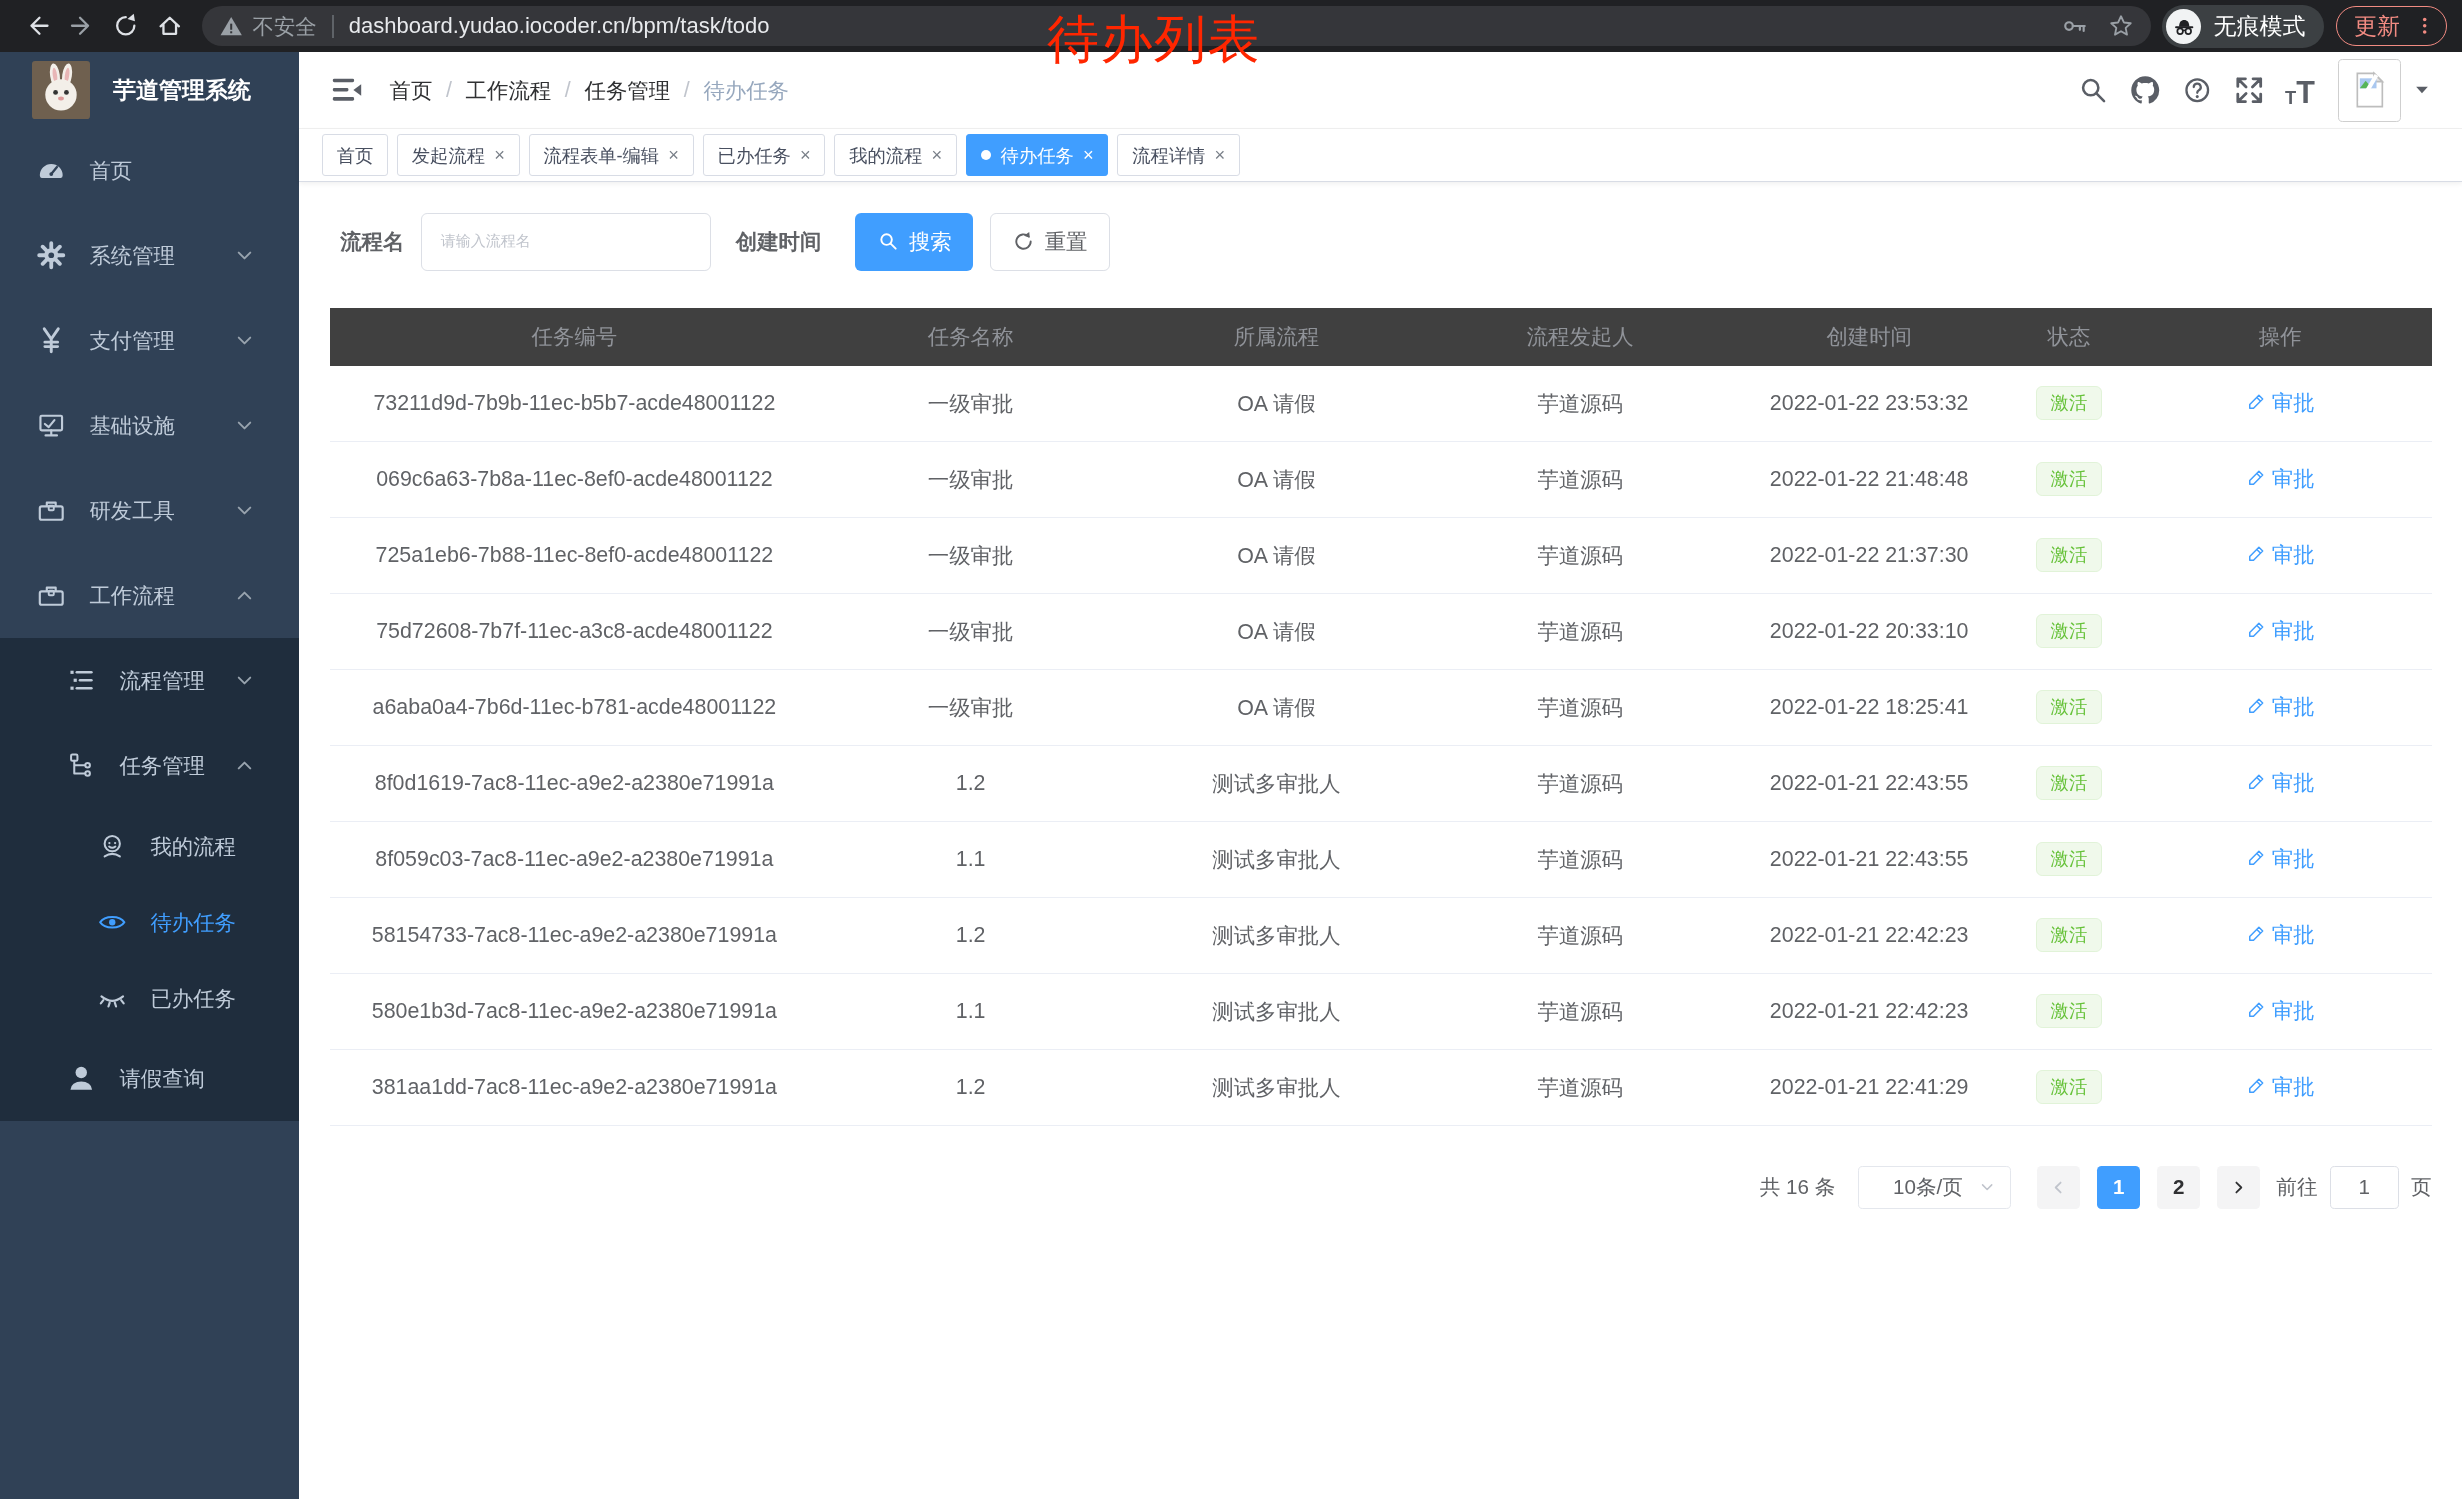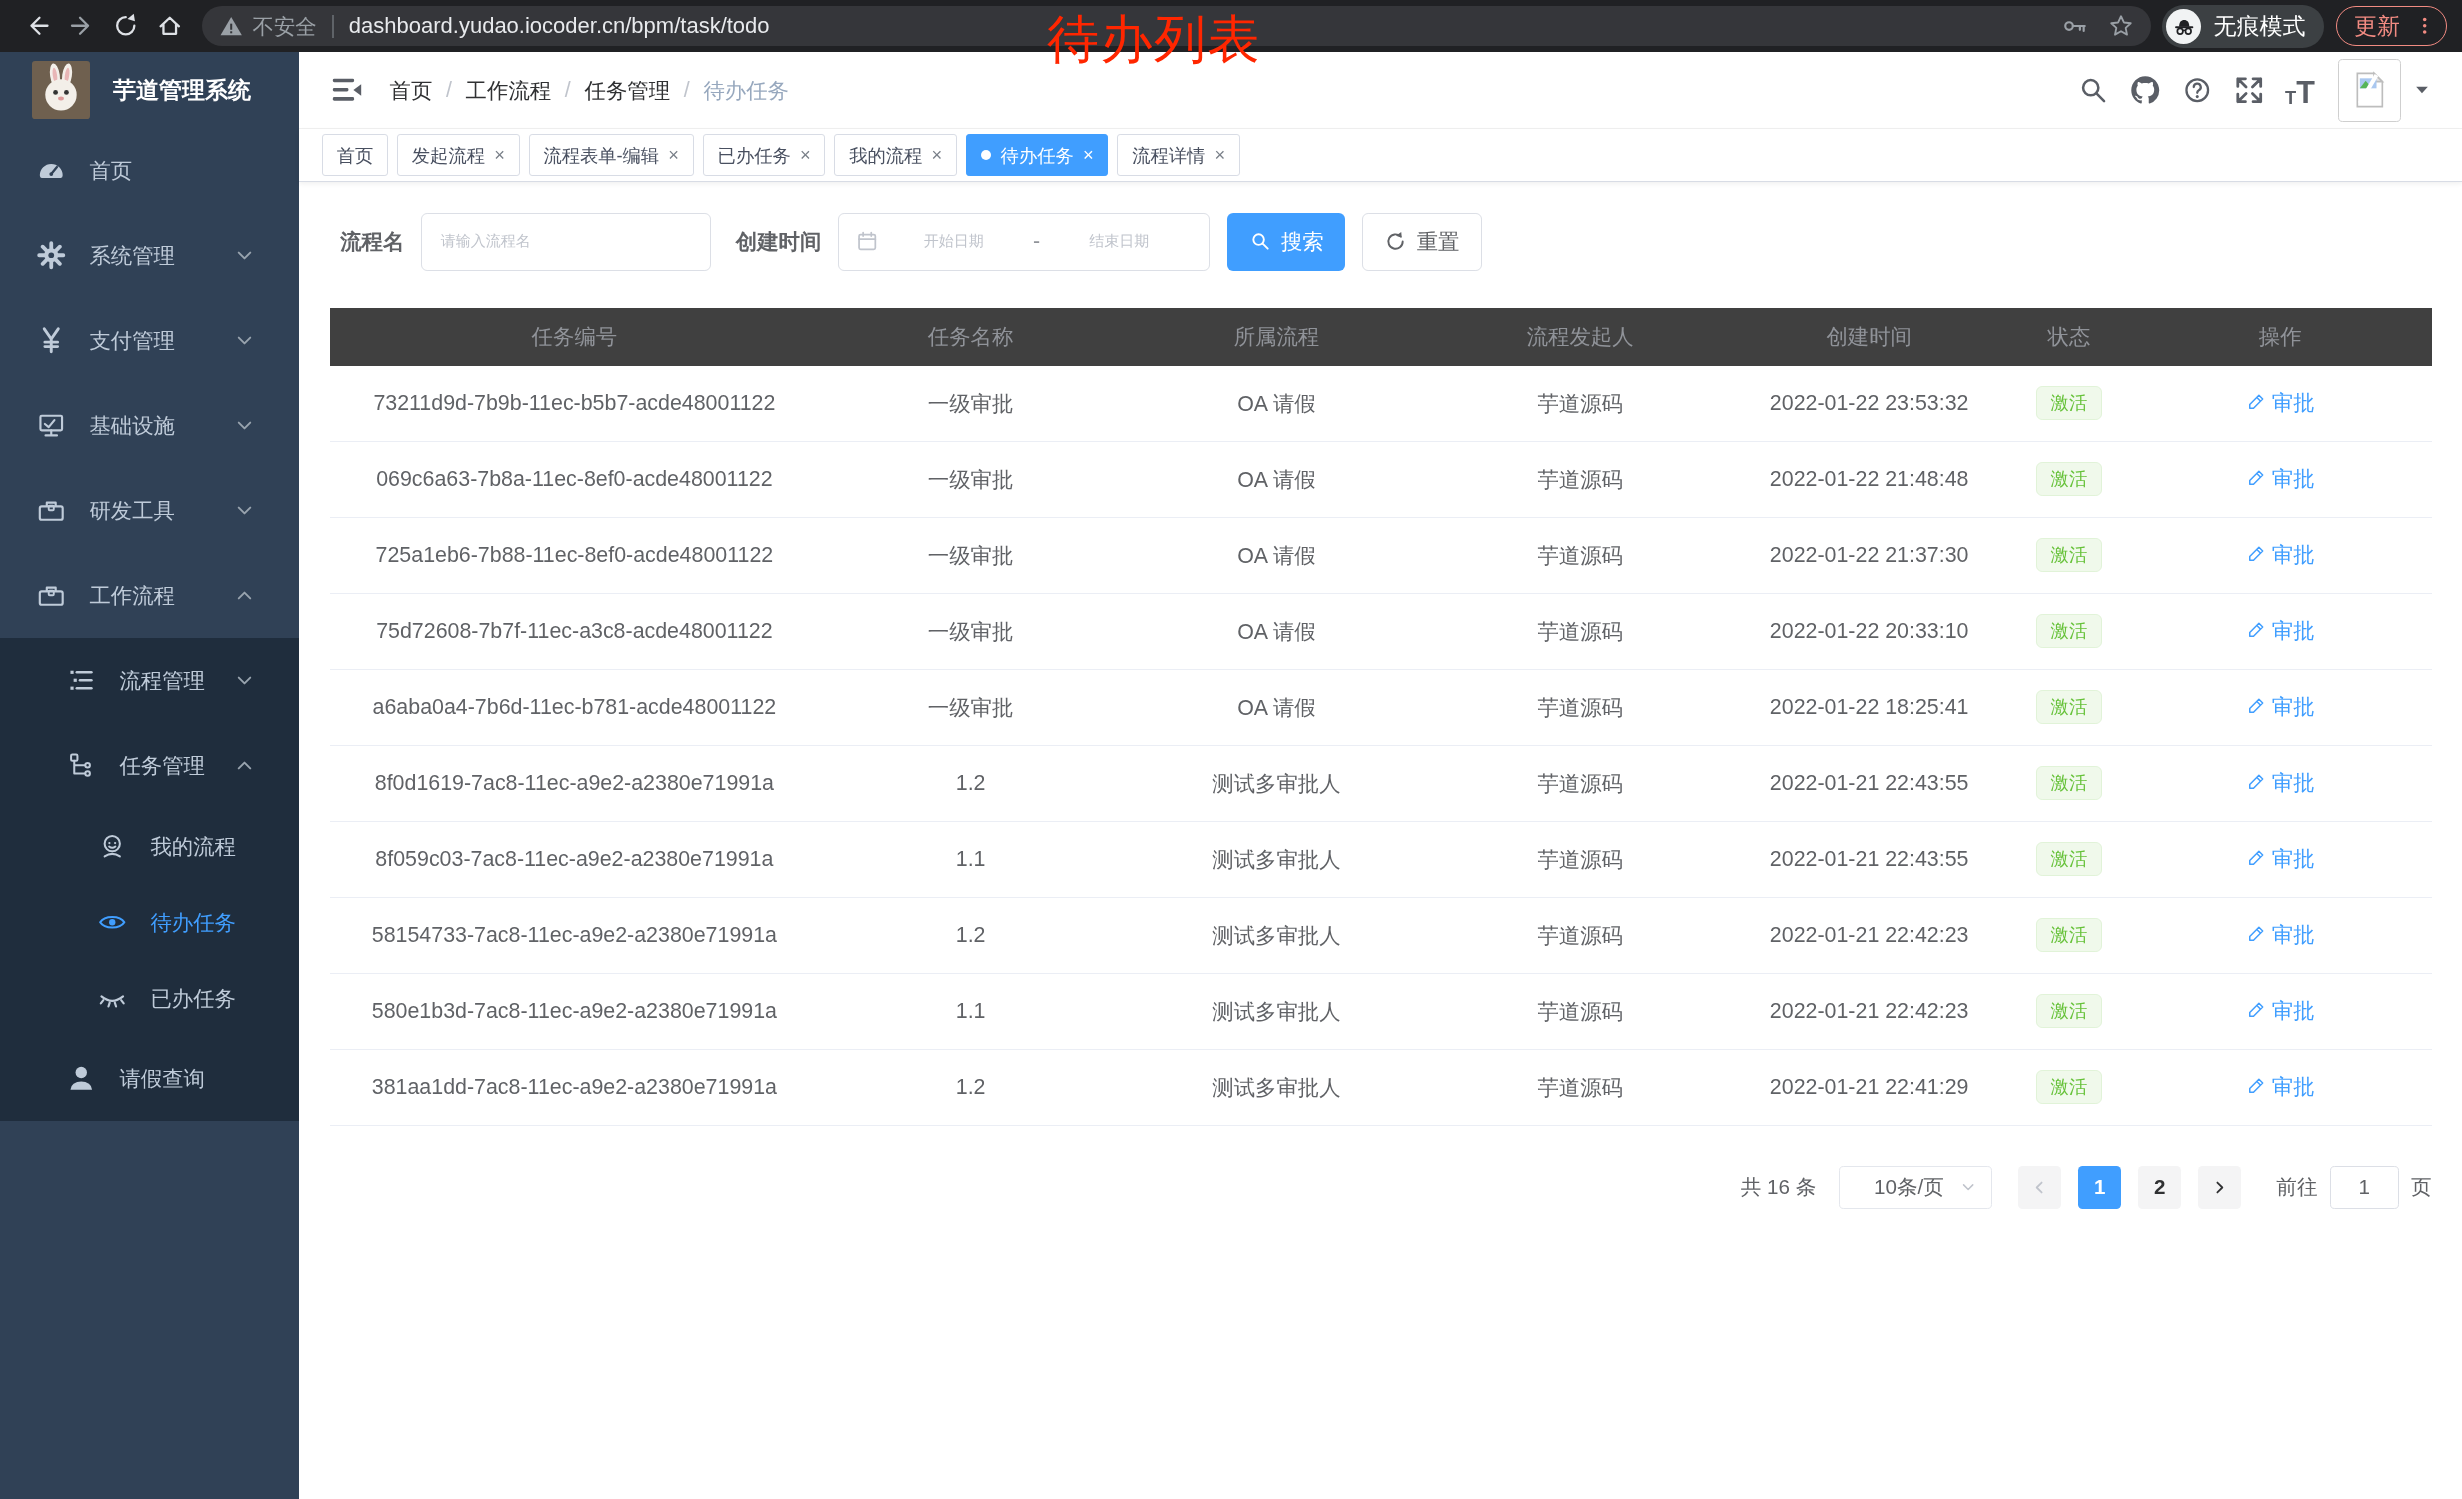--- a/index.html
+++ b/index.html
@@ -121,21 +121,21 @@
     align-items:center;padding:0 13.7px 0 18.3px;box-sizing:border-box;cursor:pointer;background:#fff}
   .pg-size span{flex:1;text-align:center}
   .pg-size .pg-caret{flex:none;width:18.3px;height:18.3px;color:#c0c4cc}
   .pg-size .pg-caret svg{width:18.3px;height:18.3px}
   .pg-btn{width:43px;height:43px;border-radius:4.6px;background:#f4f4f5;display:flex;align-items:center;
     justify-content:center;margin-left:17px;cursor:pointer;color:#303133;font-weight:600}
   .pg-btn svg{width:17px;height:17px}
   .pg-btn.disabled{color:#c0c4cc;cursor:default}
   .pg-btn.page.active{background:#409eff;color:#fff}
   .pg-btn.prev{margin-left:26px}
-  .pg-goto{margin-left:35px;white-space:nowrap}
+  .pg-goto{margin-left:16px;white-space:nowrap}
   .pg-input{width:69px;height:43px;border:1.5px solid #dcdfe6;border-radius:4.6px;display:flex;
     align-items:center;justify-content:center;margin:0 12.2px;box-sizing:border-box;background:#fff}
   .pg-suffix{white-space:nowrap}
 </style>
 </head>
 <body>
 
 <div class="browser-bar">
   <span class="nav-btn">
       <svg viewBox="0 0 48 48" fill="none" xmlns="http://www.w3.org/2000/svg">
@@ -484,31 +484,20 @@
       </div>
 
     <div class="content">
 
       <div class="filter-row">
         <span class="f-label">流程名</span>
         <div class="input name-input">
           <span class="ph">请输入流程名</span>
         </div>
         <span class="f-label lbl2">创建时间</span>
-        <div class="input date-input">
-          <span class="cal">
-              <svg viewBox="0 0 48 48" fill="none" xmlns="http://www.w3.org/2000/svg">
-                <rect x="8" y="11" width="32" height="29" rx="3" stroke="currentColor" stroke-width="3.4"></rect>
-                <path d="M8 20 H40 M16 7 V14 M32 7 V14" stroke="currentColor" stroke-width="3.4" stroke-linecap="round"></path>
-              </svg>
-            </span>
-          <span class="ph">开始日期</span>
-          <span class="sep">-</span>
-          <span class="ph">结束日期</span>
-        </div>
         <button class="btn primary">
           <span>
               <svg viewBox="0 0 48 48" fill="none" xmlns="http://www.w3.org/2000/svg">
                 <circle cx="20" cy="20" r="11" stroke="currentColor" stroke-width="4"></circle>
                 <path d="M28.5 28.5 L39 39" stroke="currentColor" stroke-width="4" stroke-linecap="round"></path>
               </svg>
             </span>
           <span>搜索</span>
         </button>
         <button class="btn plain">

